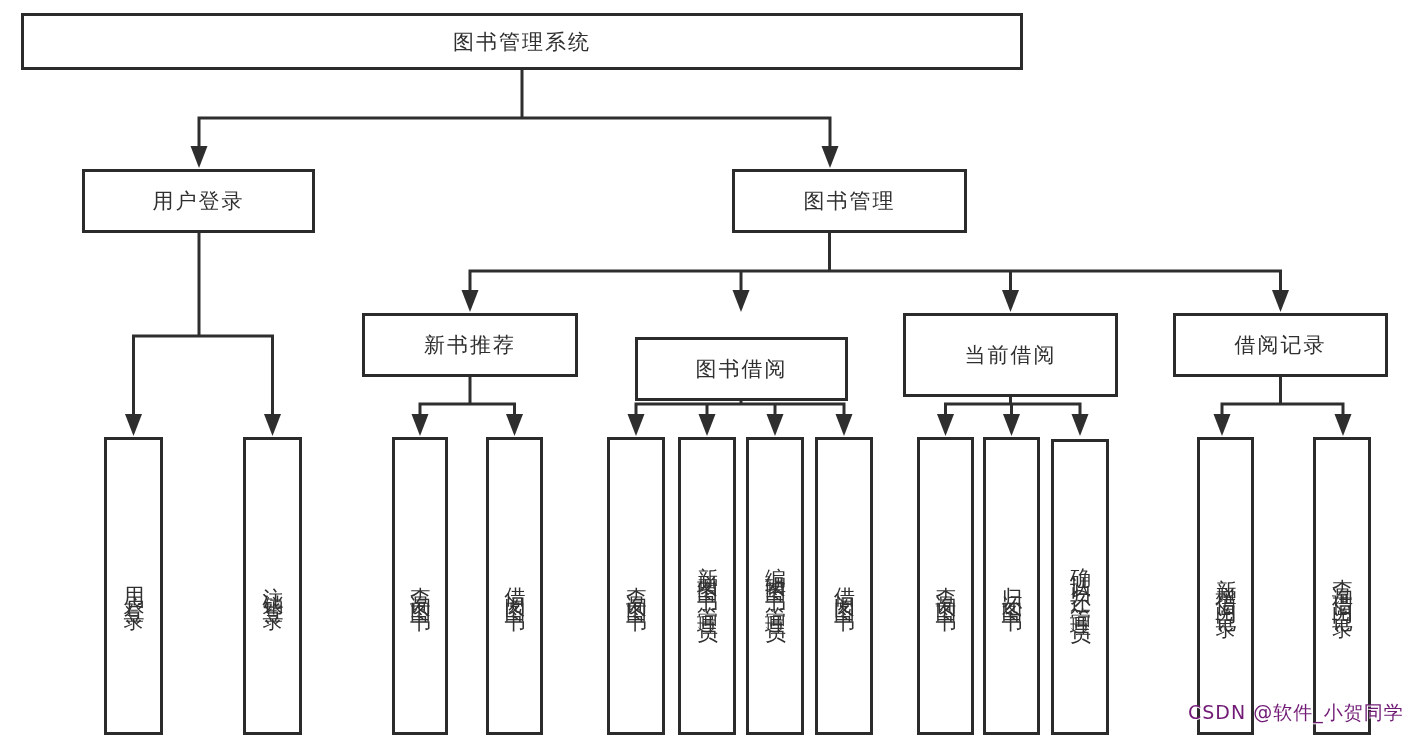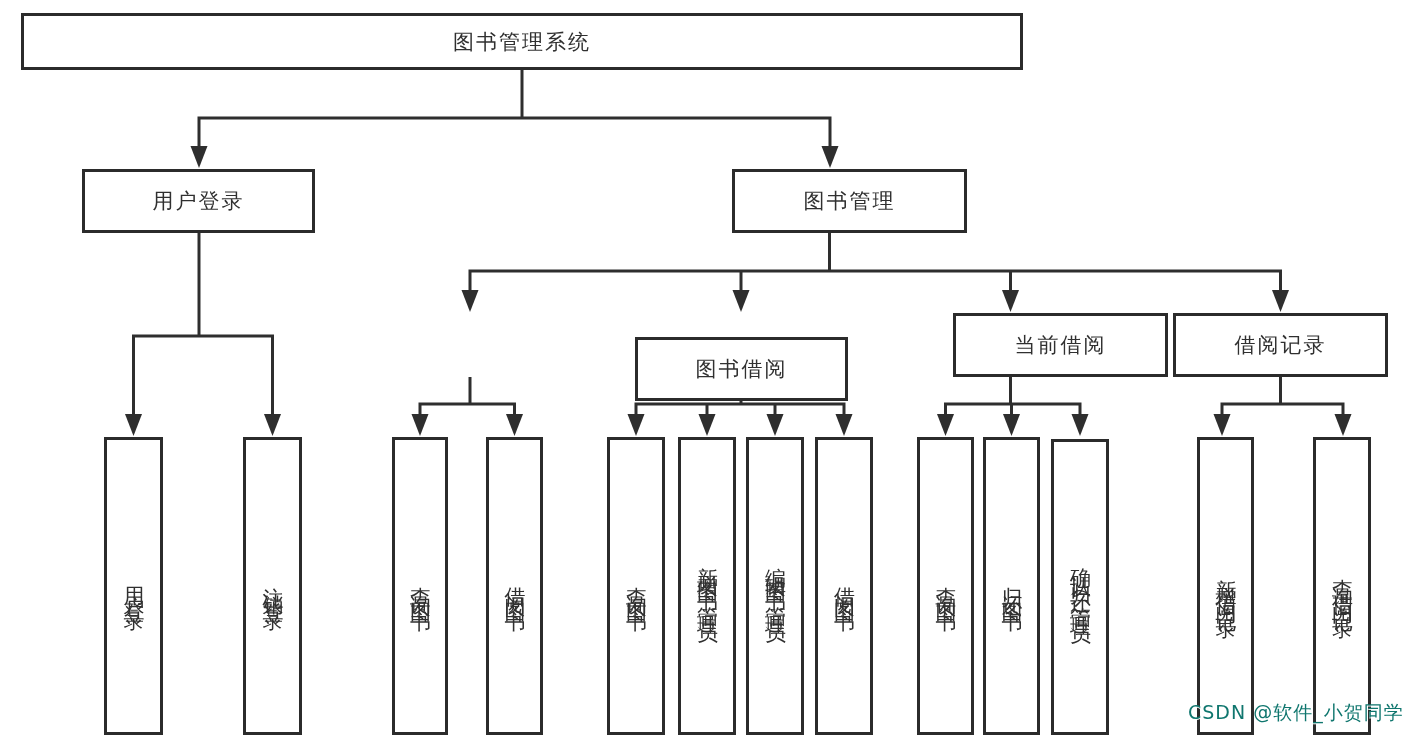--- a/index.html
+++ b/index.html
@@ -21,21 +21,21 @@
     border:3px solid #2b2b2b;box-sizing:border-box;
     display:flex;align-items:center;justify-content:center;
   }
   .leaf span{
     writing-mode:vertical-rl;text-orientation:mixed;
     color:#303030;font-size:21px;letter-spacing:8px;line-height:1;
     white-space:nowrap;
   }
   .watermark{
     position:absolute;z-index:2;left:1188px;top:700px;
-    color:#0f766e;font-size:19px;letter-spacing:1px;
+    color:#701a75;font-size:19px;letter-spacing:1px;
     text-shadow:0 1px 0 rgba(255,255,255,0.9);
     white-space:nowrap;
   }
 </style>
 </head>
 <body>
 
 <div id="canvas">
 
   <svg class="connectors" width="1405" height="747" viewBox="0 0 1405 747">
@@ -88,22 +88,23 @@
       <path d="M1222 436 L1213.5 414 L1230.5 414 Z"></path>
       <path d="M1343 436 L1334.5 414 L1351.5 414 Z"></path>
     </g>
   </svg>
 
   <div class="node" style="left:21px;top:13px;width:1002px;height:57px;">图书管理系统</div>
 
   <div class="node" style="left:82px;top:169px;width:233px;height:64px;">用户登录</div>
   <div class="node" style="left:732px;top:169px;width:235px;height:64px;">图书管理</div>
 
+  <div class="node" style="left:362px;top:313px;width:216px;height:64px;">新书推荐</div>
   <div class="node" style="left:635px;top:313px;width:213px;height:64px;margin-top:24px;">图书借阅</div>
-  <div class="node" style="left:953px;top:313px;width:215px;height:64px;">当前借阅</div>
+  <div class="node" style="left:903px;top:313px;width:215px;height:84px;">当前借阅</div>
   <div class="node" style="left:1173px;top:313px;width:215px;height:64px;">借阅记录</div>
 
   <div class="leaf" style="left:104px;top:437px;width:59px;height:298px;">
     <span>用户登录</span>
   </div>
   <div class="leaf" style="left:243px;top:437px;width:59px;height:298px;">
     <span>注销登录</span>
   </div>
 
   <div class="leaf" style="left:392px;top:437px;width:56px;height:298px;">

